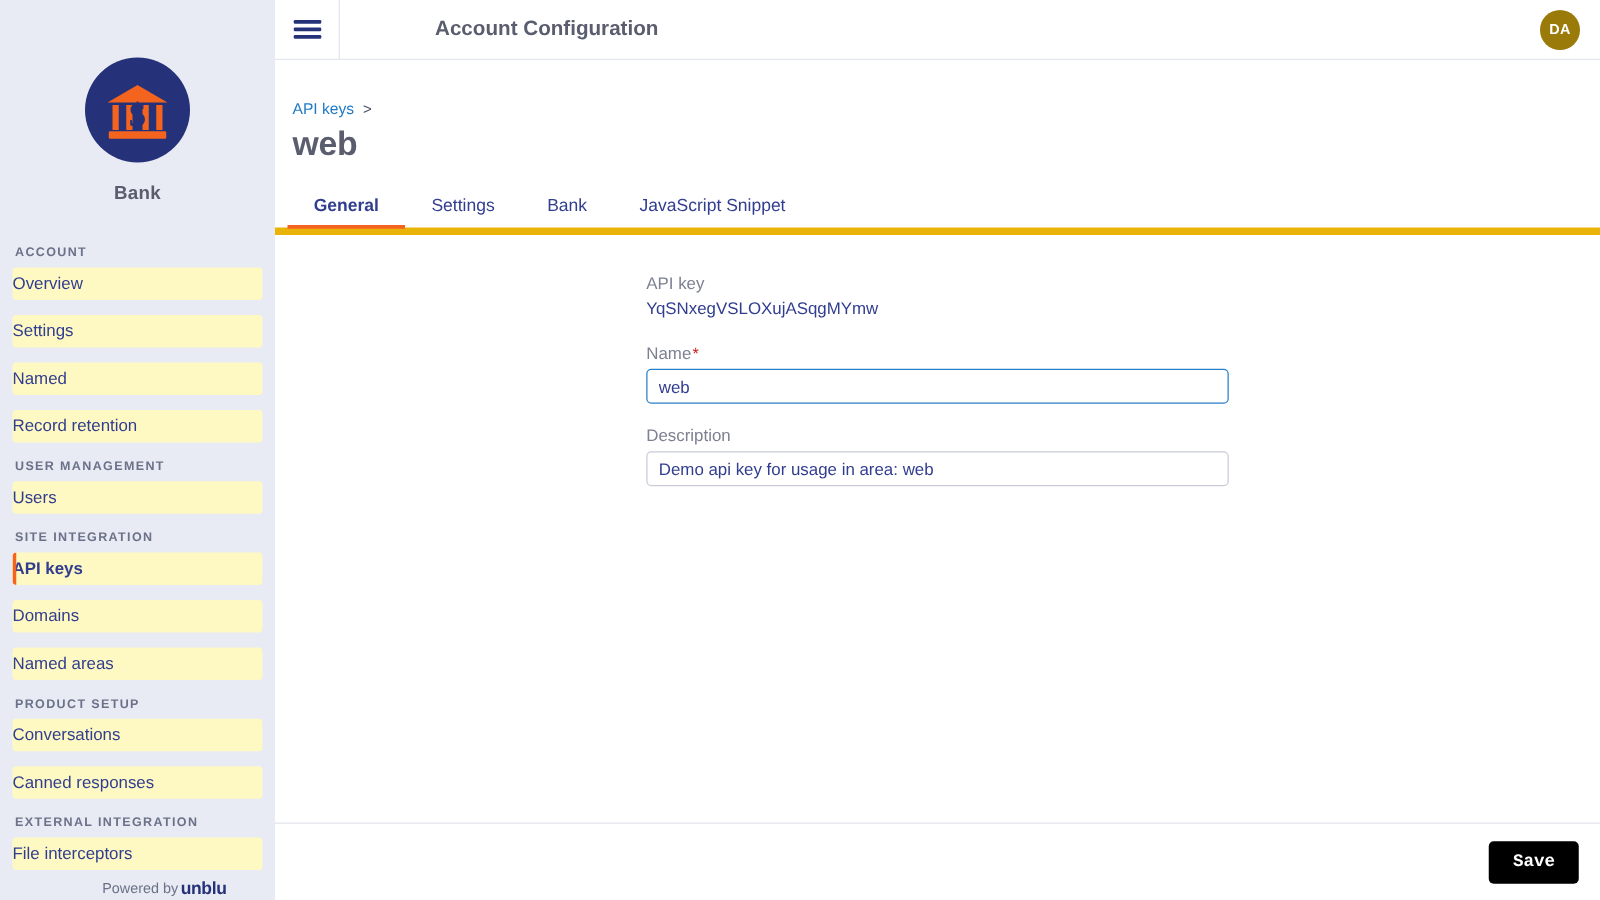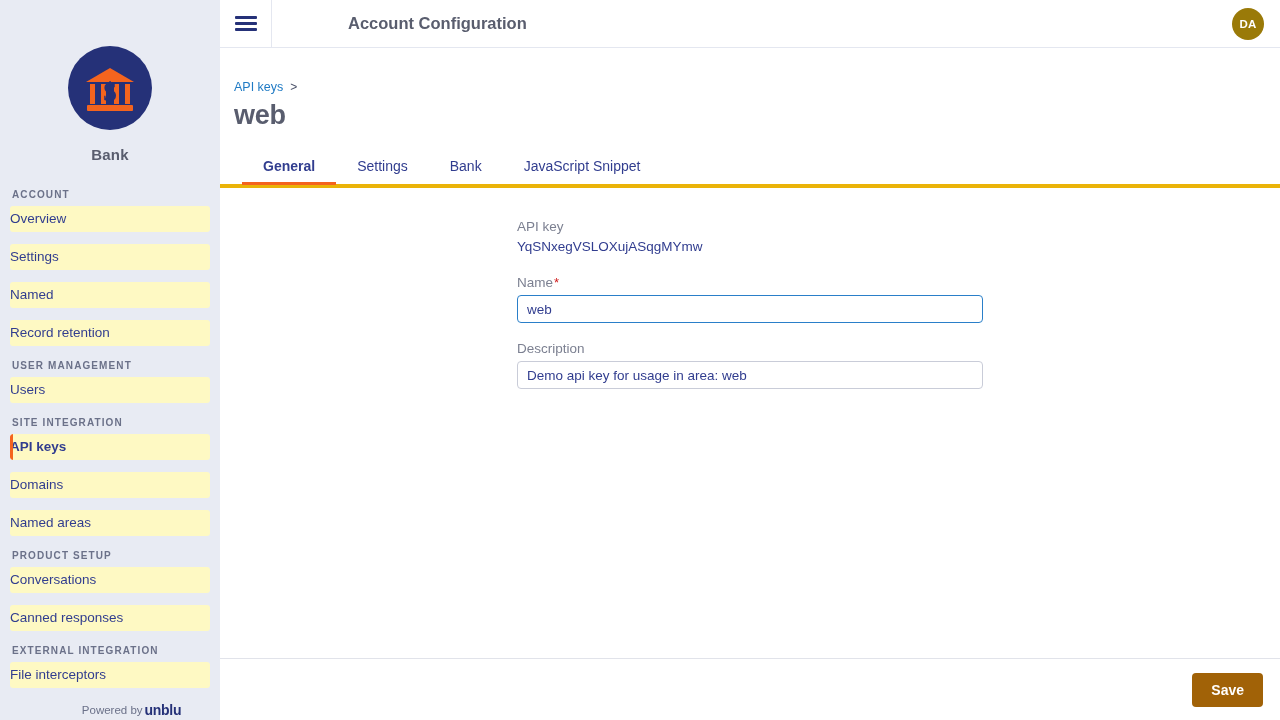--- a/index.html
+++ b/index.html
@@ -63,21 +63,21 @@
   }
 
   .nav-section-title {
     font-size: 10px;
     font-weight: bold;
     letter-spacing: 1.1px;
     color: #6b7189;
     padding: 0 0 6px 2px;
     margin-top: 14px;
   }
-  .nav-section-title.first { margin-top: 0; }
+  .nav-section-title.first { margin-top: 8px; }
 
   .nav-item {
     position: relative;
     height: 26px;
     line-height: 26px;
     background: #fef9c3;
     border-radius: 3px;
     margin-bottom: 12px;
     font-size: 13.5px;
     color: #313d8f;
@@ -204,24 +204,24 @@
   .page-title {
     padding: 6px 0 0 14px;
     font-size: 27px;
     font-weight: bold;
     color: #595d6e;
     letter-spacing: -0.2px;
   }
 
   .tabs {
     margin-top: 20px;
-    padding-left: 22px;
+    padding-left: 10px;
     display: flex;
     align-items: flex-end;
-    border-bottom: 4px solid #eab308;
+    border-bottom: 6px solid #eab308;
     height: 37px;
   }
   .tab {
     font-size: 14px;
     color: #313d8f;
     padding: 0 21px 10px 21px;
     cursor: pointer;
     position: relative;
     white-space: nowrap;
   }
@@ -280,23 +280,23 @@
     flex: 0 0 62px;
     border-top: 1px solid #e1e3ea;
     display: flex;
     align-items: center;
     justify-content: flex-end;
     padding-right: 17px;
     background: #ffffff;
   }
 
   .save-btn {
-    background: #a16207;
+    background: #000000;
     color: #ffffff;
-    font-family: Liberation Sans, sans-serif;
+    font-family: Liberation Mono, monospace;
     font-weight: bold;
     font-size: 14px;
     border: none;
     border-radius: 4px;
     padding: 9px 19px;
     cursor: pointer;
   }
 </style>
 </head>
 <body>

